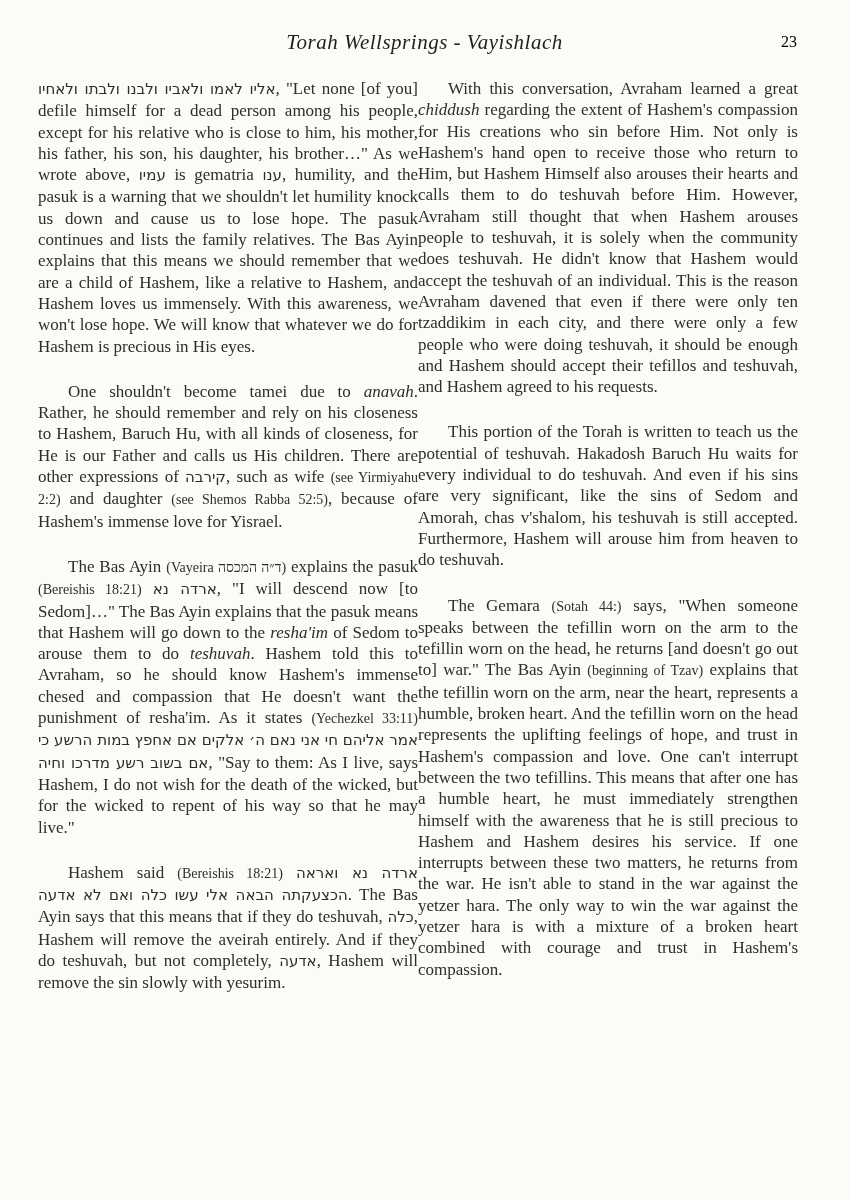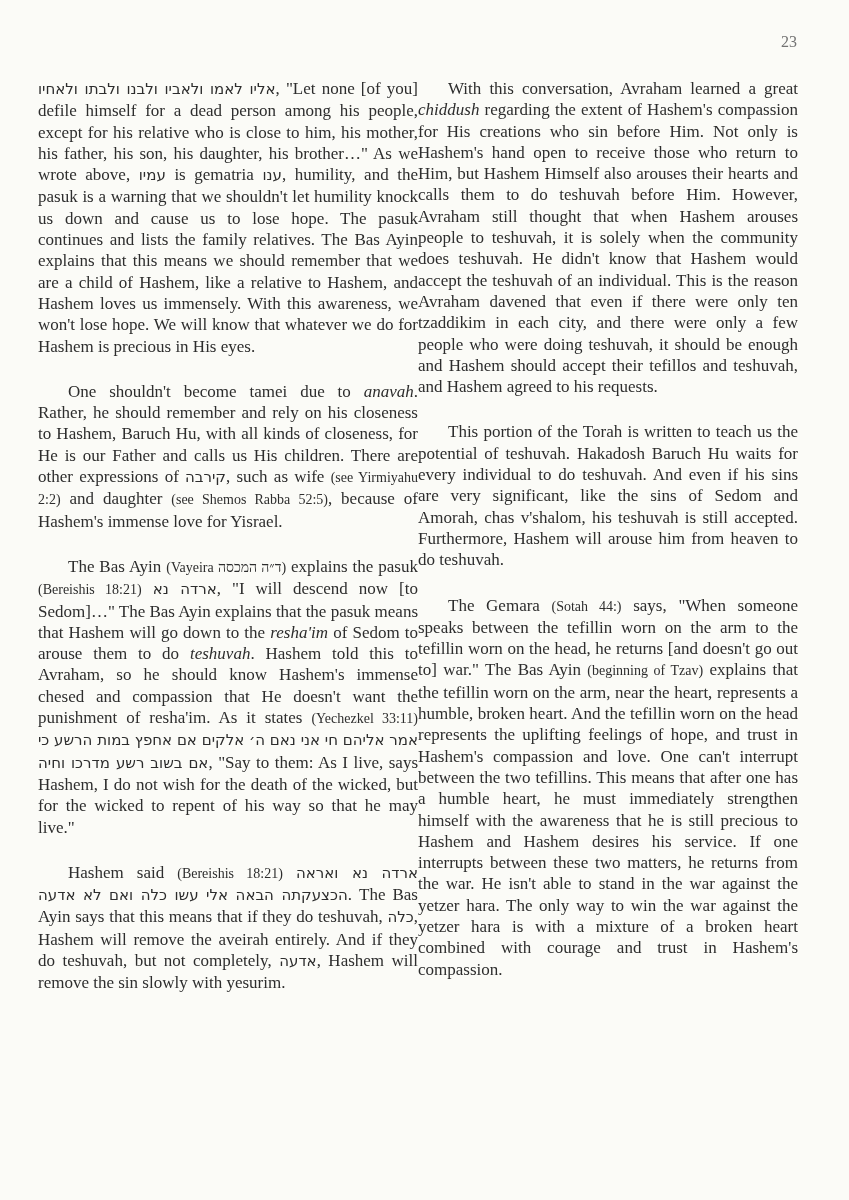--- a/index.html
+++ b/index.html
@@ -18,21 +18,21 @@
     text-align:center;
     font-style:italic;
     font-size:21px;
     letter-spacing:0.5px;
     color:#1f1f1f;
   }
   .pagenum {
     position:absolute;
     right:52px; top:33px;
     font-size:16px;
-    color:#737373;
+    color:#000000;
   }
   .columns {
     display:flex;
     padding:20px 34px 0 38px;
     box-sizing:border-box;
   }
   .col {
     width:380px;
     font-size:17px;
     line-height:21.3px;
@@ -49,20 +49,21 @@
     font-family:"DejaVu Serif","DejaVu Sans",serif;
     font-size:15px;
   }
   .ct { font-size:14px; }
 </style>
 </head>
 <body>
 
 <div class="page">
   <div class="header">
+    <div class="title">Torah Wellsprings - Vayishlach</div>
     <div class="pagenum">23</div>
   </div>
   <div class="columns">
     <div class="col">
         <p class="para"><span class="he">אליו לאמו ולאביו ולבנו ולבתו ולאחיו</span><span>, "Let none [of you] defile himself for a dead person among his people, except for his relative who is close to him, his mother, his father, his son, his daughter, his brother…" As we wrote above, </span><span class="he">עמיו</span><span> is gematria </span><span class="he">ענו</span><span>, humility, and the pasuk is a warning that we shouldn't let humility knock us down and cause us to lose hope. The pasuk continues and lists the family relatives. The Bas Ayin explains that this means we should remember that we are a child of Hashem, like a relative to Hashem, and Hashem loves us immensely. With this awareness, we won't lose hope. We will know that whatever we do for Hashem is precious in His eyes.</span></p>
         <p class="para ind"><span>One shouldn't become tamei due to </span><span class="it">anavah</span><span>. Rather, he should remember and rely on his closeness to Hashem, Baruch Hu, with all kinds of closeness, for He is our Father and calls us His children. There are other expressions of </span><span class="he">קירבה</span><span>, such as wife </span><span class="ct">(see Yirmiyahu 2:2)</span><span> and daughter </span><span class="ct">(see Shemos Rabba 52:5)</span><span>, because of Hashem's immense love for Yisrael.</span></p>
         <p class="para ind"><span>The Bas Ayin </span><span class="ct">(Vayeira ד״ה המכסה)</span><span> explains the pasuk </span><span class="ct">(Bereishis 18:21)</span><span> </span><span class="he">ארדה נא</span><span>, "I will descend now [to Sedom]…" The Bas Ayin explains that the pasuk means that Hashem will go down to the </span><span class="it">resha'im</span><span> of Sedom to arouse them to do </span><span class="it">teshuvah</span><span>. Hashem told this to Avraham, so he should know Hashem's immense chesed and compassion that He doesn't want the punishment of resha'im. As it states </span><span class="ct">(Yechezkel 33:11)</span><span> </span><span class="he">אמר אליהם חי אני נאם ה׳ אלקים אם אחפץ במות הרשע כי אם בשוב רשע מדרכו וחיה</span><span>, "Say to them: As I live, says Hashem, I do not wish for the death of the wicked, but for the wicked to repent of his way so that he may live."</span></p>
         <p class="para ind"><span>Hashem said </span><span class="ct">(Bereishis 18:21)</span><span> </span><span class="he">ארדה נא ואראה הכצעקתה הבאה אלי עשו כלה ואם לא אדעה</span><span>. The Bas Ayin says that this means that if they do teshuvah, </span><span class="he">כלה</span><span>, Hashem will remove the aveirah entirely. And if they do teshuvah, but not completely, </span><span class="he">אדעה</span><span>, Hashem will remove the sin slowly with yesurim.</span></p>
       </div>
     <div class="col">

